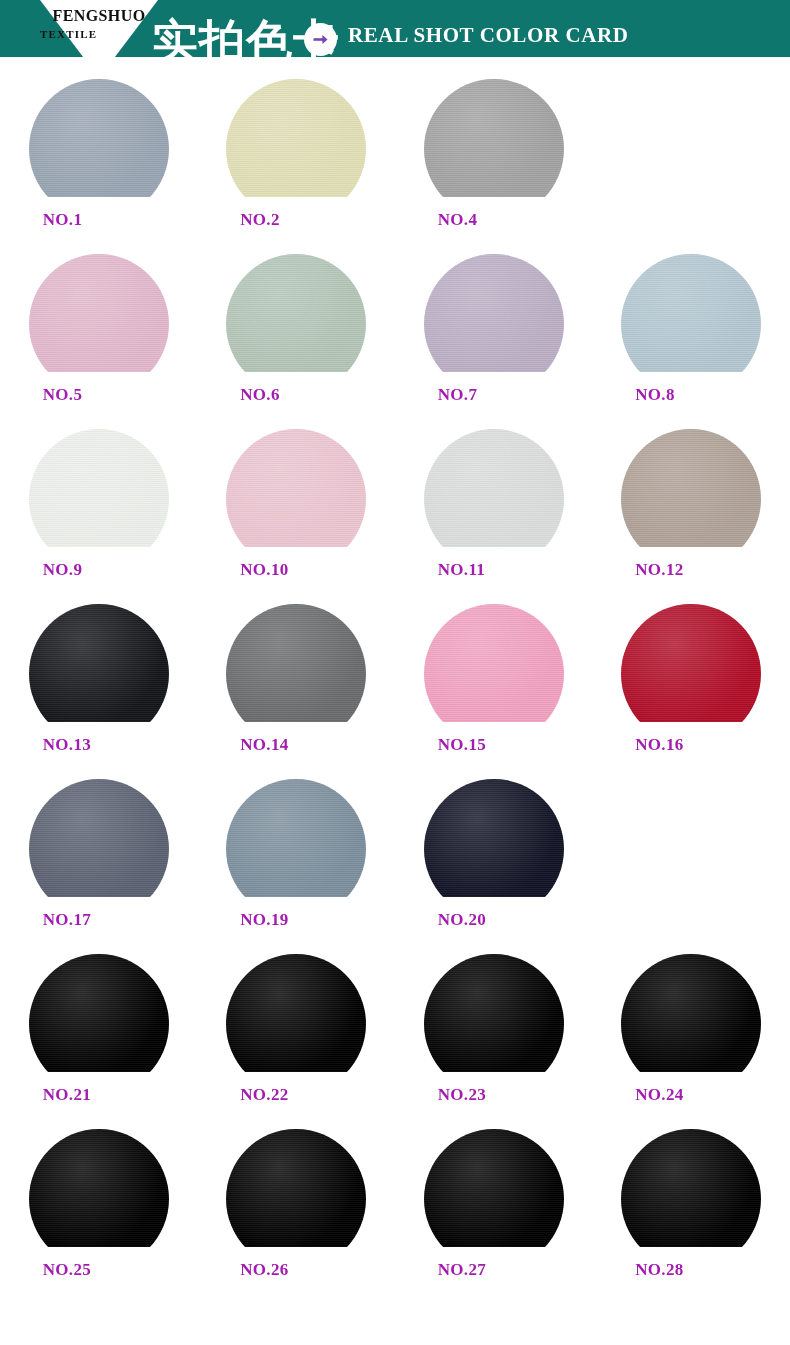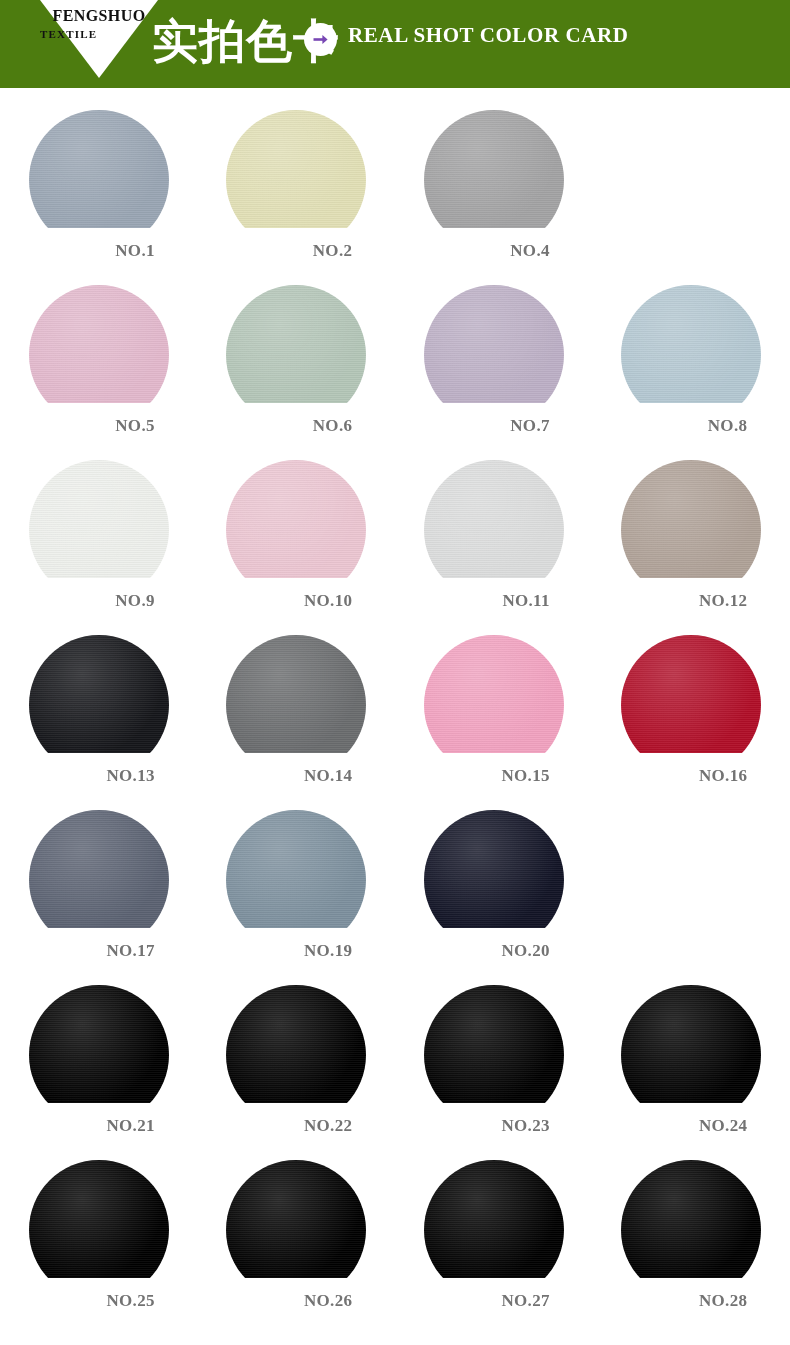--- a/index.html
+++ b/index.html
@@ -12,22 +12,22 @@
     height: 1345px;
     font-family: "Liberation Serif", "DejaVu Serif", serif;
     overflow: hidden;
     position: relative;
   }
 
   
   .banner {
     position: relative;
     width: 790px;
-    height: 88px;
-    background: #4d7c0f;
+    height: 57px;
+    background: #0f766e;
     overflow: hidden;
   }
   .logo-wrap {
     position: absolute;
     left: 40px;
     top: 0;
     width: 118px;
     height: 78px;
   }
   .logo-triangle {
@@ -166,25 +166,25 @@
     background: #ffffff;
   }
   .label::before { left: -9px; }
   .label::after  { right: -9px; }
 
   .label-text {
     position: absolute;
     left: 0;
     top: 14px;
     width: 112px;
-    text-align: right;
+    text-align: left;
     font-family: "Liberation Serif", "DejaVu Serif", serif;
     font-size: 17px;
     font-weight: bold;
-    color: #737373;
+    color: #a21caf;
     letter-spacing: 0.3px;
     line-height: 1;
     white-space: nowrap;
   }
 </style>
 </head>
 <body>
 
 <div class="banner">
 

